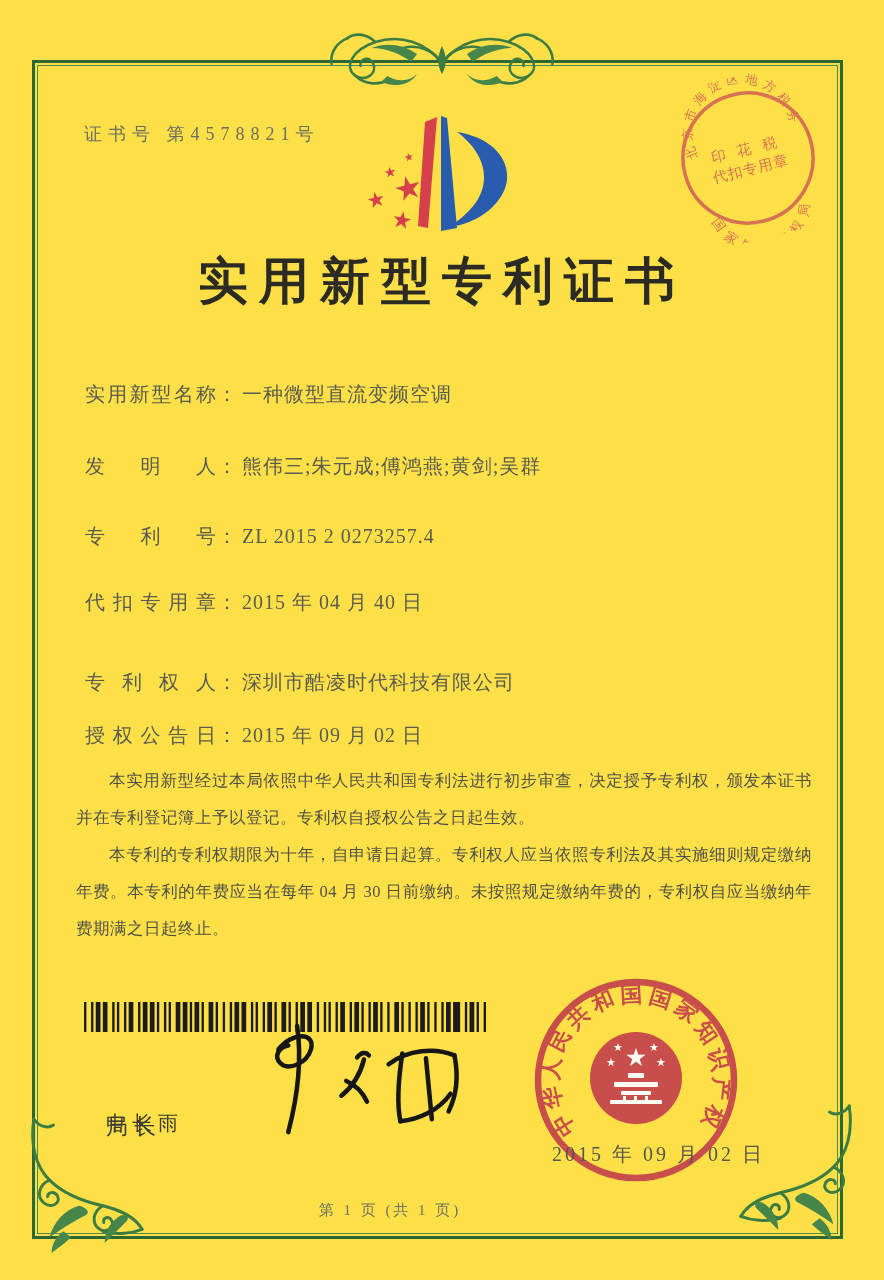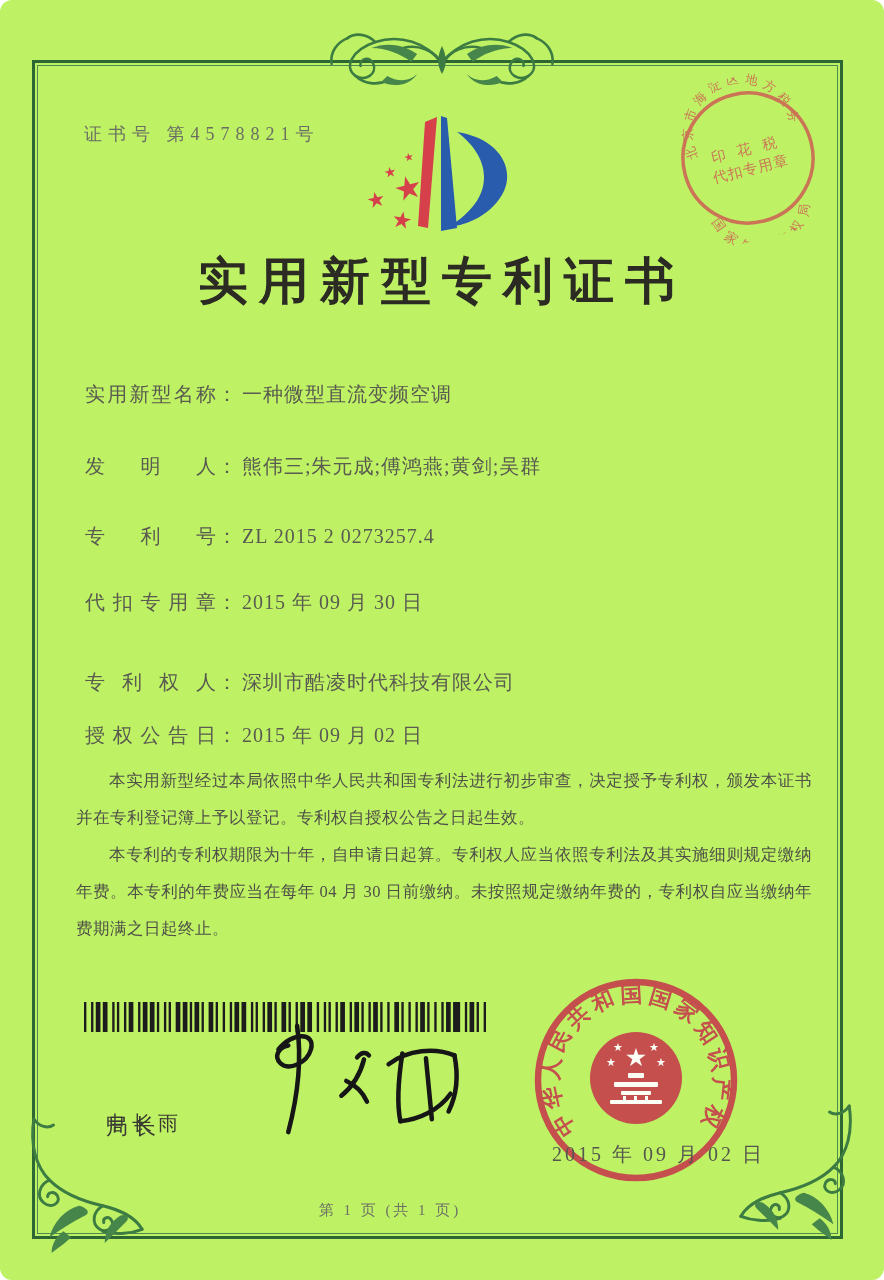--- a/index.html
+++ b/index.html
@@ -1,17 +1,17 @@
 <!DOCTYPE html>
 <html><head>
 <meta charset="utf-8">
 <style>
   html,body{margin:0;padding:0;background:#ffffff;}
-  .page{position:relative;width:884px;height:1280px;background:#bef264;overflow:hidden;
-        font-family:"Liberation Serif","DejaVu Serif",serif;border-radius:12px;}
+  .page{position:relative;width:884px;height:1280px;background:#fde047;overflow:hidden;
+        font-family:"Liberation Serif","DejaVu Serif",serif;}
   
   .frame{position:absolute;left:32px;top:60px;width:805px;height:1173px;
          border:3px solid #2d6733;}
   .frame::after{content:"";position:absolute;inset:2px;border:1px solid #4d8a51;}
   .top-flourish{position:absolute;left:268px;top:20px;width:348px;height:72px;}
   .corner{position:absolute;width:128px;height:143px;}
   .corner.br{left:733px;top:1102px;}
   .corner.bl{left:22px;top:1115px;transform:scaleX(-1);}
   .cert-no{position:absolute;left:84px;top:122px;font-size:18px;letter-spacing:6px;
            color:#6b6e63;}
@@ -127,21 +127,21 @@
   <div class="field" style="top:381px">
     <span class="f-label">实用新型名称</span><span class="f-colon">：</span><span class="f-value">一种微型直流变频空调</span>
   </div>
   <div class="field" style="top:453px">
     <span class="f-label">发明人</span><span class="f-colon">：</span><span class="f-value">熊伟三;朱元成;傅鸿燕;黄剑;吴群</span>
   </div>
   <div class="field" style="top:523px">
     <span class="f-label">专利号</span><span class="f-colon">：</span><span class="f-value">ZL 2015 2 0273257.4</span>
   </div>
   <div class="field" style="top:589px">
-    <span class="f-label">代扣专用章</span><span class="f-colon">：</span><span class="f-value">2015 年 09 月 30 日</span>
+    <span class="f-label">代扣专用章</span><span class="f-colon">：</span><span class="f-value">2015 年 04 月 40 日</span>
   </div>
   <div class="field" style="top:669px">
     <span class="f-label">专利权人</span><span class="f-colon">：</span><span class="f-value">深圳市酷凌时代科技有限公司</span>
   </div>
   <div class="field" style="top:722px">
     <span class="f-label">授权公告日</span><span class="f-colon">：</span><span class="f-value">2015 年 09 月 02 日</span>
   </div>
 
   <div class="paras">
     <p>本实用新型经过本局依照中华人民共和国专利法进行初步审查，决定授予专利权，颁发本证书并在专利登记簿上予以登记。专利权自授权公告之日起生效。</p>

